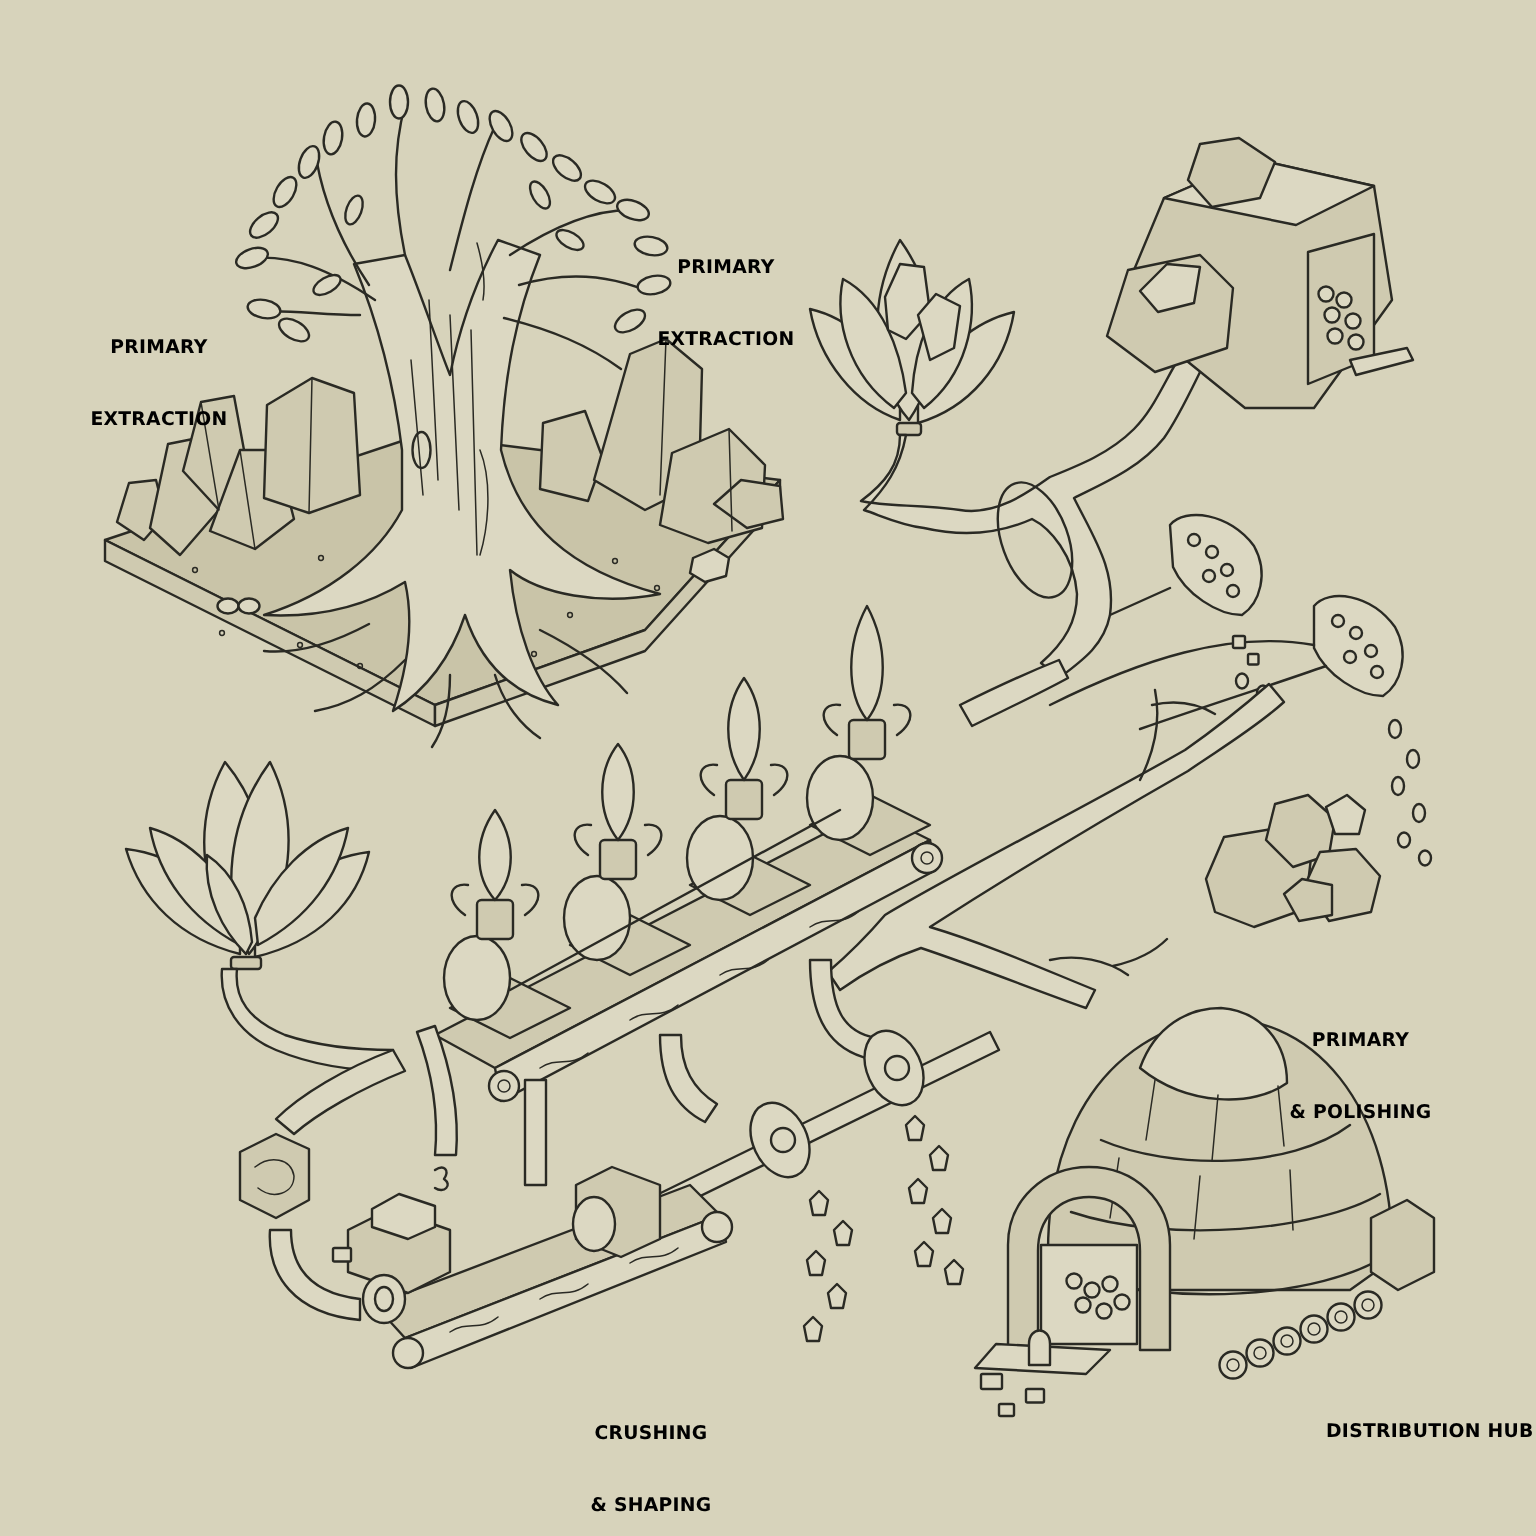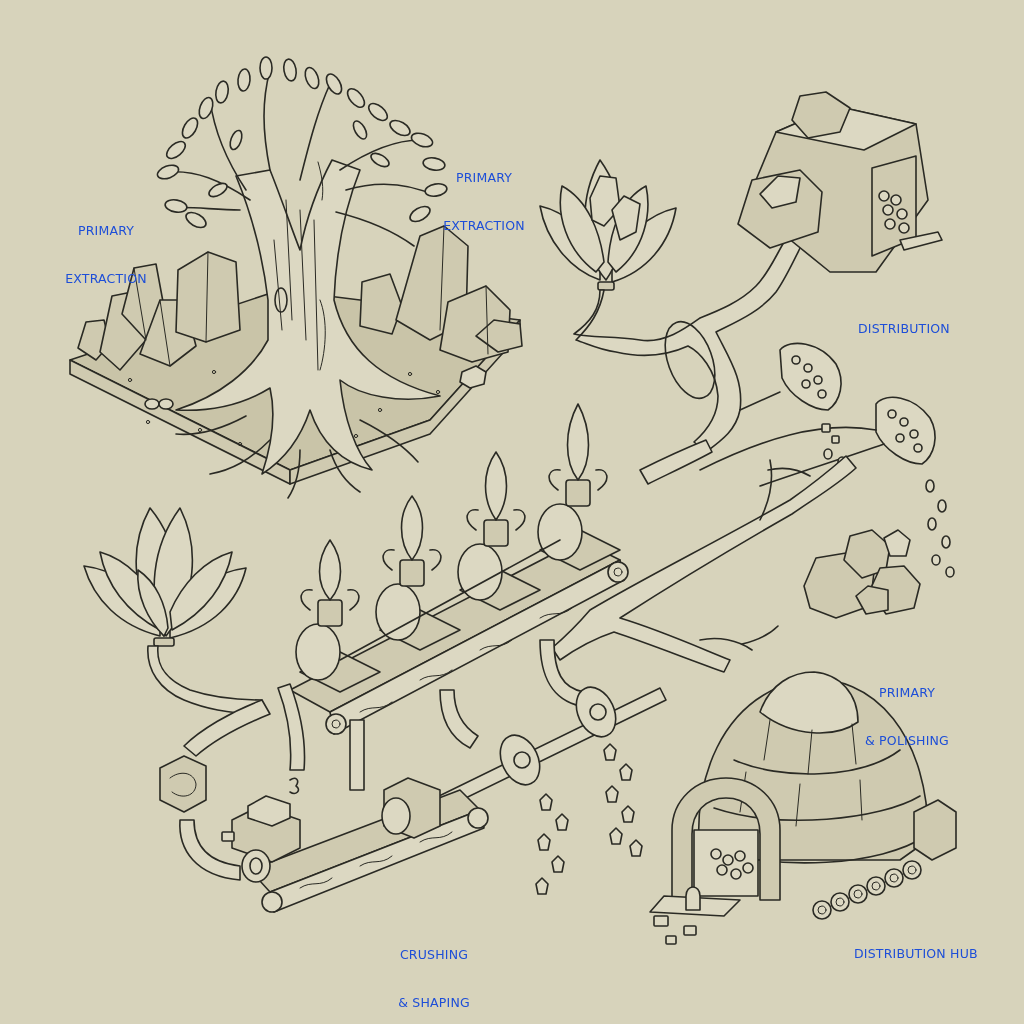--- a/index.html
+++ b/index.html
@@ -11,24 +11,24 @@
     #canvas { position: relative; width: 1024px; height: 1024px; }
     #art { position: absolute; left: 0; top: 0; width: 1024px; height: 1024px; }
     .ink { fill: none; stroke: #2a2a24; stroke-width: 1.6; stroke-linecap: round; stroke-linejoin: round; }
     .ink-thin { fill: none; stroke: #2a2a24; stroke-width: 1; stroke-linecap: round; stroke-linejoin: round; }
     .fill-stone { fill: #cfcab0; stroke: #2a2a24; stroke-width: 1.6; stroke-linejoin: round; }
     .fill-light { fill: #dcd8c2; stroke: #2a2a24; stroke-width: 1.6; stroke-linejoin: round; }
     .fill-ground { fill: #c9c4a8; stroke: #2a2a24; stroke-width: 1.6; stroke-linejoin: round; }
     .label {
       position: absolute;
       font-family: "DejaVu Sans", sans-serif;
-      font-weight: normal;
+      font-weight: bold;
       font-size: 12.5px;
       line-height: 16px;
-      color: #1d4ed8;
+      color: #000000;
       letter-spacing: 0.2px;
       white-space: pre;
     }
     .label.center { text-align: center; }
     .label span { display: block; }
   </style>
 </head>
 <body>
 
 <div id="canvas">
@@ -336,31 +336,28 @@
   <div class="label center" style="left:50px; top:191px; width:112px;">
     <span>PRIMARY</span>
     <span>EXTRACTION</span>
   </div>
 
   <div class="label center" style="left:434px; top:138px; width:100px;">
     <span>PRIMARY</span>
     <span>EXTRACTION</span>
   </div>
 
-  <div class="label" style="left:858px; top:289px;">
-    <span>DISTRIBUTION</span>
-  </div>
 
   <div class="label center" style="left:856px; top:653px; width:102px;">
     <span>PRIMARY</span>
     <span>&amp; POLISHING</span>
   </div>
 
   <div class="label center" style="left:384px; top:915px; width:100px;">
     <span>CRUSHING</span>
     <span>&amp; SHAPING</span>
   </div>
 
-  <div class="label" style="left:854px; top:914px;">
+  <div class="label" style="left:884px; top:914px;">
     <span>DISTRIBUTION HUB</span>
   </div>
 
 </div>
 
 </body></html>

